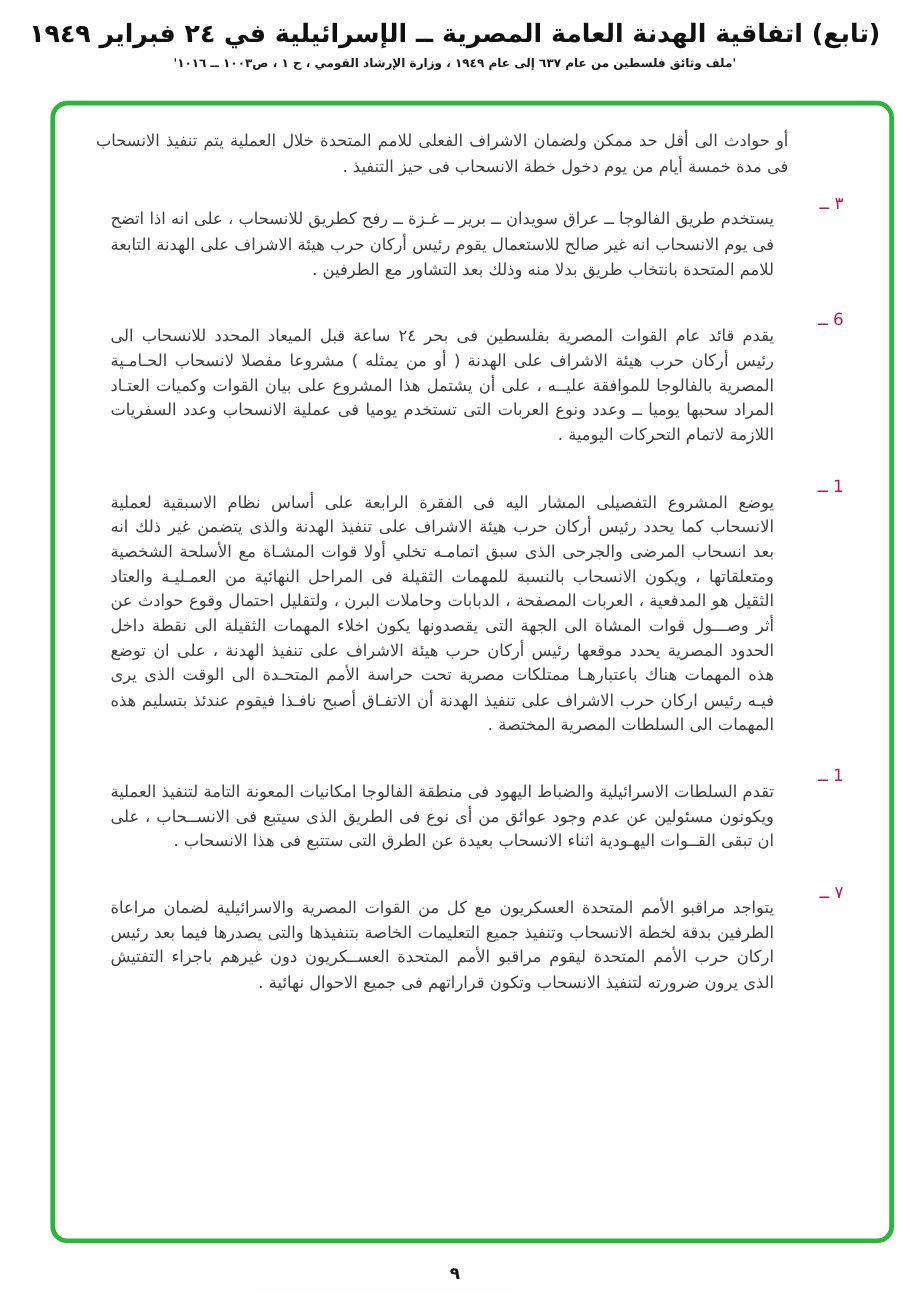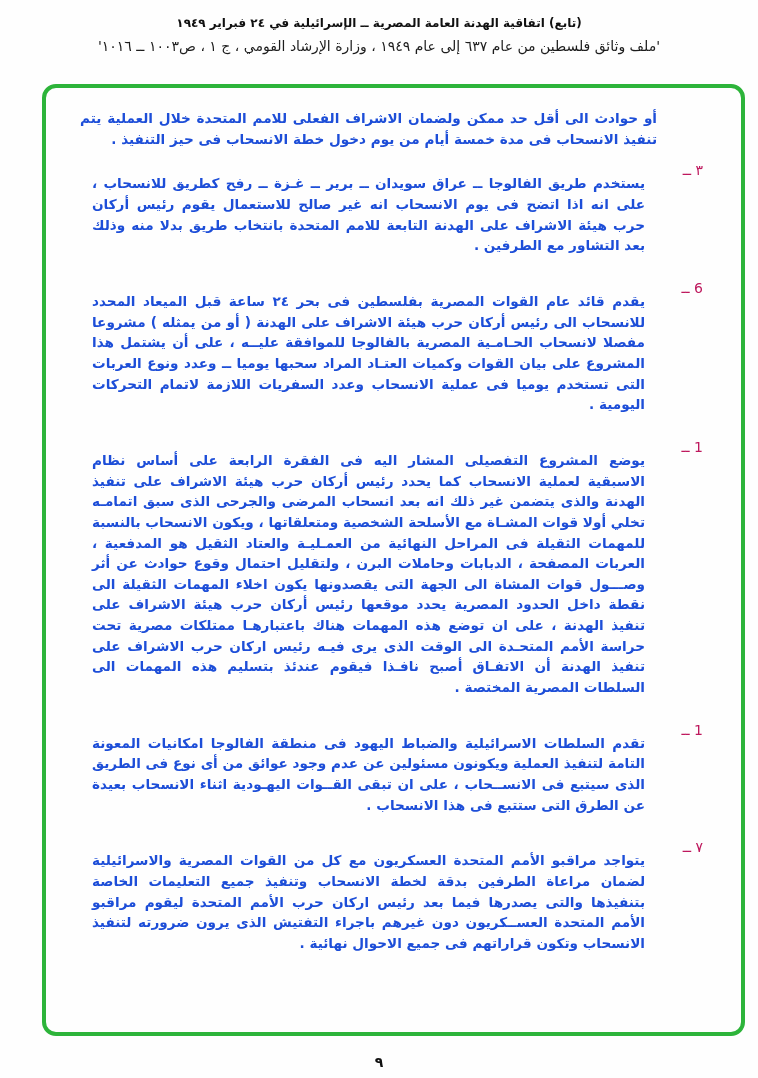--- a/index.html
+++ b/index.html
@@ -14,29 +14,29 @@
     height: 1078px;
     background: #fefefe;
     direction: rtl;
     overflow: hidden;
   }
   .header {
     text-align: center;
     padding-top: 16px;
   }
   .title {
-    font-size: 12px;
+    font-size: 21px;
     font-weight: bold;
     color: #101010;
     letter-spacing: 0.2px;
   }
   .source {
     margin-top: 8px;
-    font-size: 14px;
-    font-weight: normal;
+    font-size: 10px;
+    font-weight: bold;
     color: #1c1c1c;
   }
   .frame {
     position: absolute;
     left: 42px;
     top: 84px;
     width: 703px;
     height: 952px;
     box-sizing: border-box;
     border: 4px solid #2db43a;
@@ -60,22 +60,21 @@
     padding-top: 1px;
   }
   .txt {
     margin: 12px;
     flex: 1;
   }
   .intro, .txt {
     font-size: 13.6px;
     line-height: 1.52;
     text-align: justify;
-    color: #1d4ed8;
-    font-weight: bold;
+    color: #404040;
   }
   .pagenum {
     position: absolute;
     bottom: 8px;
     left: 0;
     right: 0;
     text-align: center;
     font-size: 14px;
     font-weight: bold;
     color: #101010;

